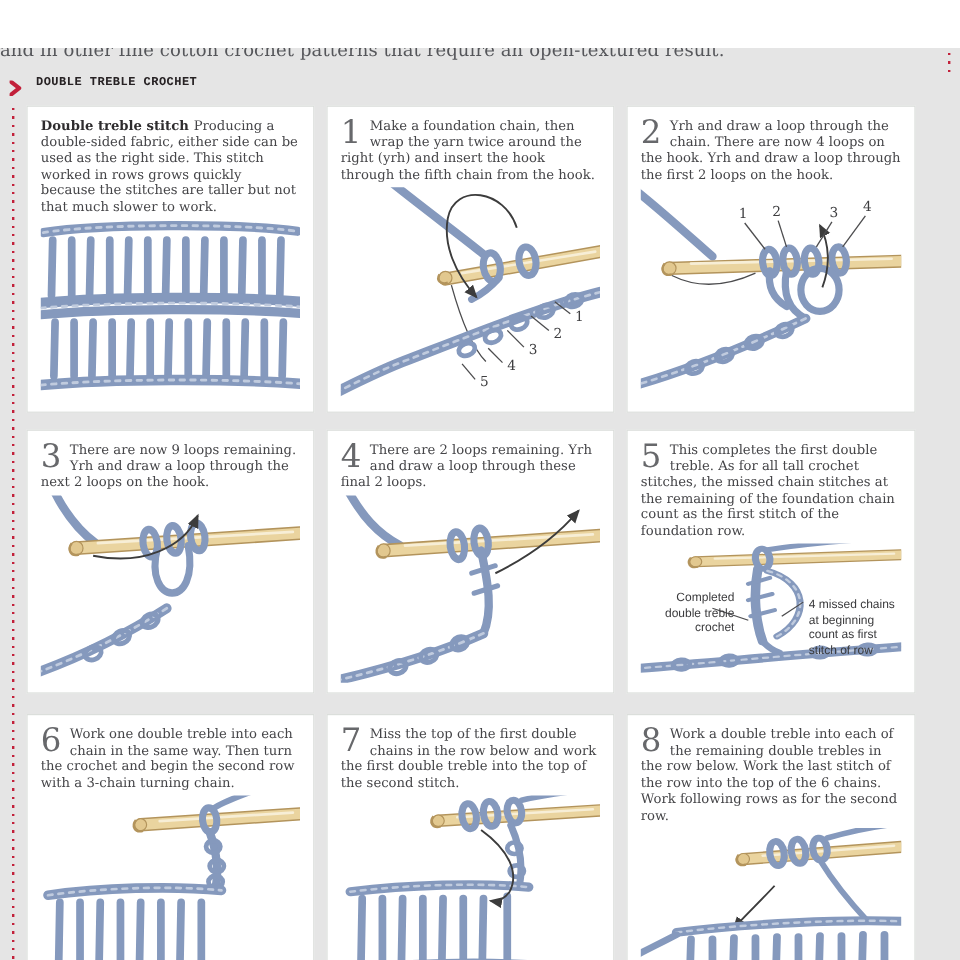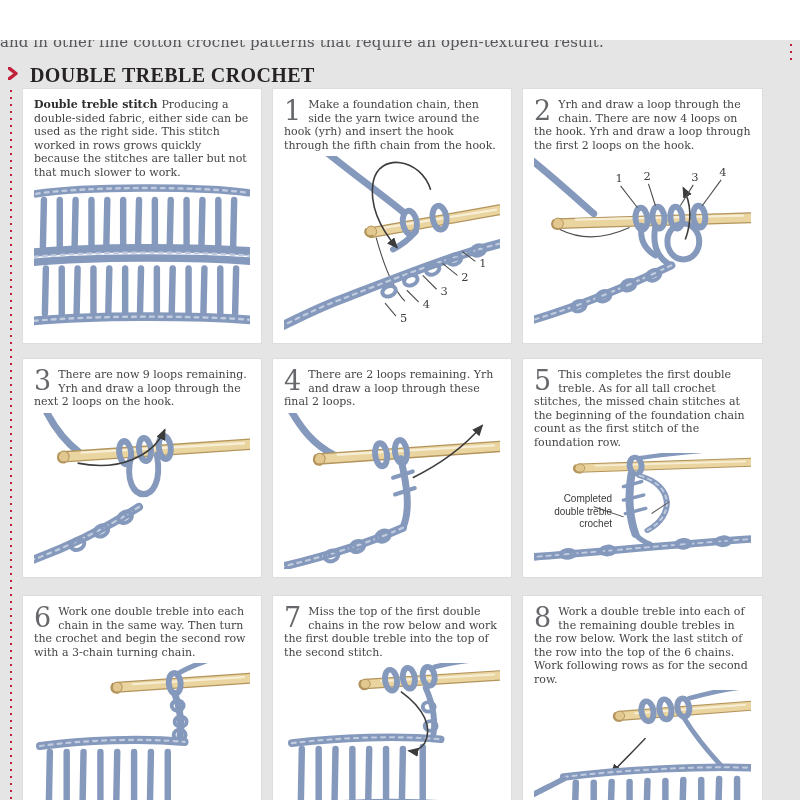--- a/index.html
+++ b/index.html
@@ -1,21 +1,21 @@
 <!DOCTYPE html>
 <html><head>
 <meta charset="utf-8">
 <style>
   html,body{margin:0;padding:0;background:#ffffff;}
   #page{position:relative;width:800px;height:800px;background:#e5e5e5;overflow:hidden;
         font-family:"DejaVu Serif",serif;color:#4a4a4c;margin-top:40px;}
   .topline{position:absolute;left:0;top:-7px;width:640px;font-size:15px;color:#55565a;
            letter-spacing:.1px;white-space:nowrap;}
-  .sechead{position:absolute;left:30px;top:24px;font-family:Liberation Serif, serif;
-           font-weight:bold;font-size:20px;letter-spacing:.4px;color:#272224;}
+  .sechead{position:absolute;left:30px;top:24px;font-family:Liberation Mono, monospace;
+           font-weight:bold;font-size:10px;letter-spacing:.4px;color:#272224;}
   .chev{position:absolute;left:8px;top:27px;width:14px;height:13px;}
   .dotrule{position:absolute;width:2px;background-image:repeating-linear-gradient(
            to bottom,#c2203a 0 2px,transparent 2px 7px);}
   .panel{position:absolute;background:#fff;border:1px solid #dbdedb;box-sizing:border-box;
          padding:9px 11px 8px 11px;display:flex;flex-direction:column;}
   .txt{margin:0;font-size:11px;line-height:13.5px;color:#454548;}
   .txt b{margin-right:4px;color:#2e2c2e;}
   .num{float:left;font-size:27px;line-height:23px;color:#67686b;margin:1px 7px 0 0;}
   .fig{flex:1;position:relative;margin-top:4px;}
   .fig svg{position:absolute;inset:0;width:100%;height:100%;}
@@ -89,21 +89,21 @@
             <line class="p" x1="188" y1="79" x2="188" y2="120"></line>
           <line class="p" x1="204" y1="79" x2="203" y2="120"></line>
         </g>
         <path class="yb" d="M0,127 C60,122 160,122 218,126"></path>
         <path class="hi" d="M0,127 C60,122 160,122 218,126"></path>
       </svg>
     </div>
   </section>
 
   <section class="panel" style="left:272px;top:48px;width:240px;height:256px">
-    <p class="txt"><span class="num">1</span><span>Make a foundation chain, then side the yarn twice around the hook (yrh) and insert the hook through the fifth chain from the hook.</span></p>
+    <p class="txt"><span class="num">1</span><span>Make a foundation chain, then wrap the yarn twice around the right (yrh) and insert the hook through the fifth chain from the hook.</span></p>
     <div class="fig">
       <svg viewBox="0 0 218 180" preserveAspectRatio="none">
         <defs>
           <marker id="ah" markerWidth="9" markerHeight="8" refX="6" refY="3" orient="auto" markerUnits="strokeWidth">
             <path d="M0,0 L7,3 L0,6 Z" fill="#3c3c3c"></path>
           </marker>
         </defs>
         <path class="yb" style="stroke-width:7" d="M40,-6 C70,18 100,40 121,57"></path>
         <path class="ho" d="M88,77 L218,54"></path>
         <path class="hf" d="M88,77 L218,54"></path>
@@ -216,21 +216,21 @@
         <path class="hi" d="M120,110 C82,126 40,138 -5,148"></path>
         <ellipse class="yt" style="stroke-width:4" cx="100" cy="118" rx="7" ry="5" transform="rotate(-20 100 118)"></ellipse>
         <ellipse class="yt" style="stroke-width:4" cx="74" cy="128" rx="7" ry="5" transform="rotate(-18 74 128)"></ellipse>
         <ellipse class="yt" style="stroke-width:4" cx="48" cy="137" rx="7" ry="5" transform="rotate(-16 48 137)"></ellipse>
         <path class="arrow" marker-end="url(#ah)" d="M130,62 C160,48 184,30 200,12"></path>
       </svg>
     </div>
   </section>
 
   <section class="panel" style="left:522px;top:318px;width:241px;height:220px">
-    <p class="txt"><span class="num">5</span><span>This completes the first double treble. As for all tall crochet stitches, the missed chain stitches at the beginning of the foundation chain count as the first stitch of the foundation row.</span></p>
+    <p class="txt"><span class="num">5</span><span>This completes the first double treble. As for all tall crochet stitches, the missed chain stitches at the remaining of the foundation chain count as the first stitch of the foundation row.</span></p>
     <div class="fig">
       <svg viewBox="0 0 218 138" preserveAspectRatio="none">
         <path class="ho" d="M46,18 L218,11"></path>
         <path class="hf" d="M46,18 L218,11"></path>
         <path class="hh" d="M62,15 L212,10"></path>
         <circle class="tipc" cx="46" cy="18" r="5"></circle>
         <path class="notch" d="M42,14 C38,19 41,25 48,23"></path>
         <ellipse class="yt" cx="102" cy="15" rx="6" ry="10" transform="rotate(-6 102 15)"></ellipse>
         <path class="yt" style="stroke-width:5" d="M106,6 C140,0 180,-4 218,-6"></path>
         <path class="yb" d="M98,25 C94,50 96,78 102,97"></path>
@@ -243,20 +243,21 @@
         <path class="yb" style="stroke-width:9" d="M-5,124 C60,118 150,108 222,102"></path>
         <path class="hi" d="M-5,124 C60,118 150,108 222,102"></path>
         <ellipse class="yt" style="stroke-width:4" cx="34" cy="120" rx="7" ry="5" transform="rotate(-5 34 120)"></ellipse>
         <ellipse class="yt" style="stroke-width:4" cx="74" cy="116" rx="7" ry="5" transform="rotate(-5 74 116)"></ellipse>
         <ellipse class="yt" style="stroke-width:4" cx="150" cy="108" rx="7" ry="5" transform="rotate(-5 150 108)"></ellipse>
         <ellipse class="yt" style="stroke-width:4" cx="190" cy="105" rx="7" ry="5" transform="rotate(-5 190 105)"></ellipse>
         <path class="lead" d="M60,64 L90,76"></path>
         <path class="lead" d="M136,58 L118,72"></path>
       </svg>
       <div class="ann" style="left:0;top:40px;width:78px;text-align:right;">Completed double treble crochet</div>
+      <div class="ann" style="left:140px;top:46px;width:80px;">4 missed chains at beginning count as first stitch of row</div>
     </div>
   </section>
 
   <section class="panel" style="left:22px;top:555px;width:240px;height:241px">
     <p class="txt"><span class="num">6</span><span>Work one double treble into each chain in the same way. Then turn the crochet and begin the second row with a 3-chain turning chain.</span></p>
     <div class="fig">
       <svg viewBox="0 0 218 162" preserveAspectRatio="none">
         <path class="ho" d="M84,24 L218,15"></path>
         <path class="hf" d="M84,24 L218,15"></path>
         <path class="hh" d="M100,21 L212,14"></path>

